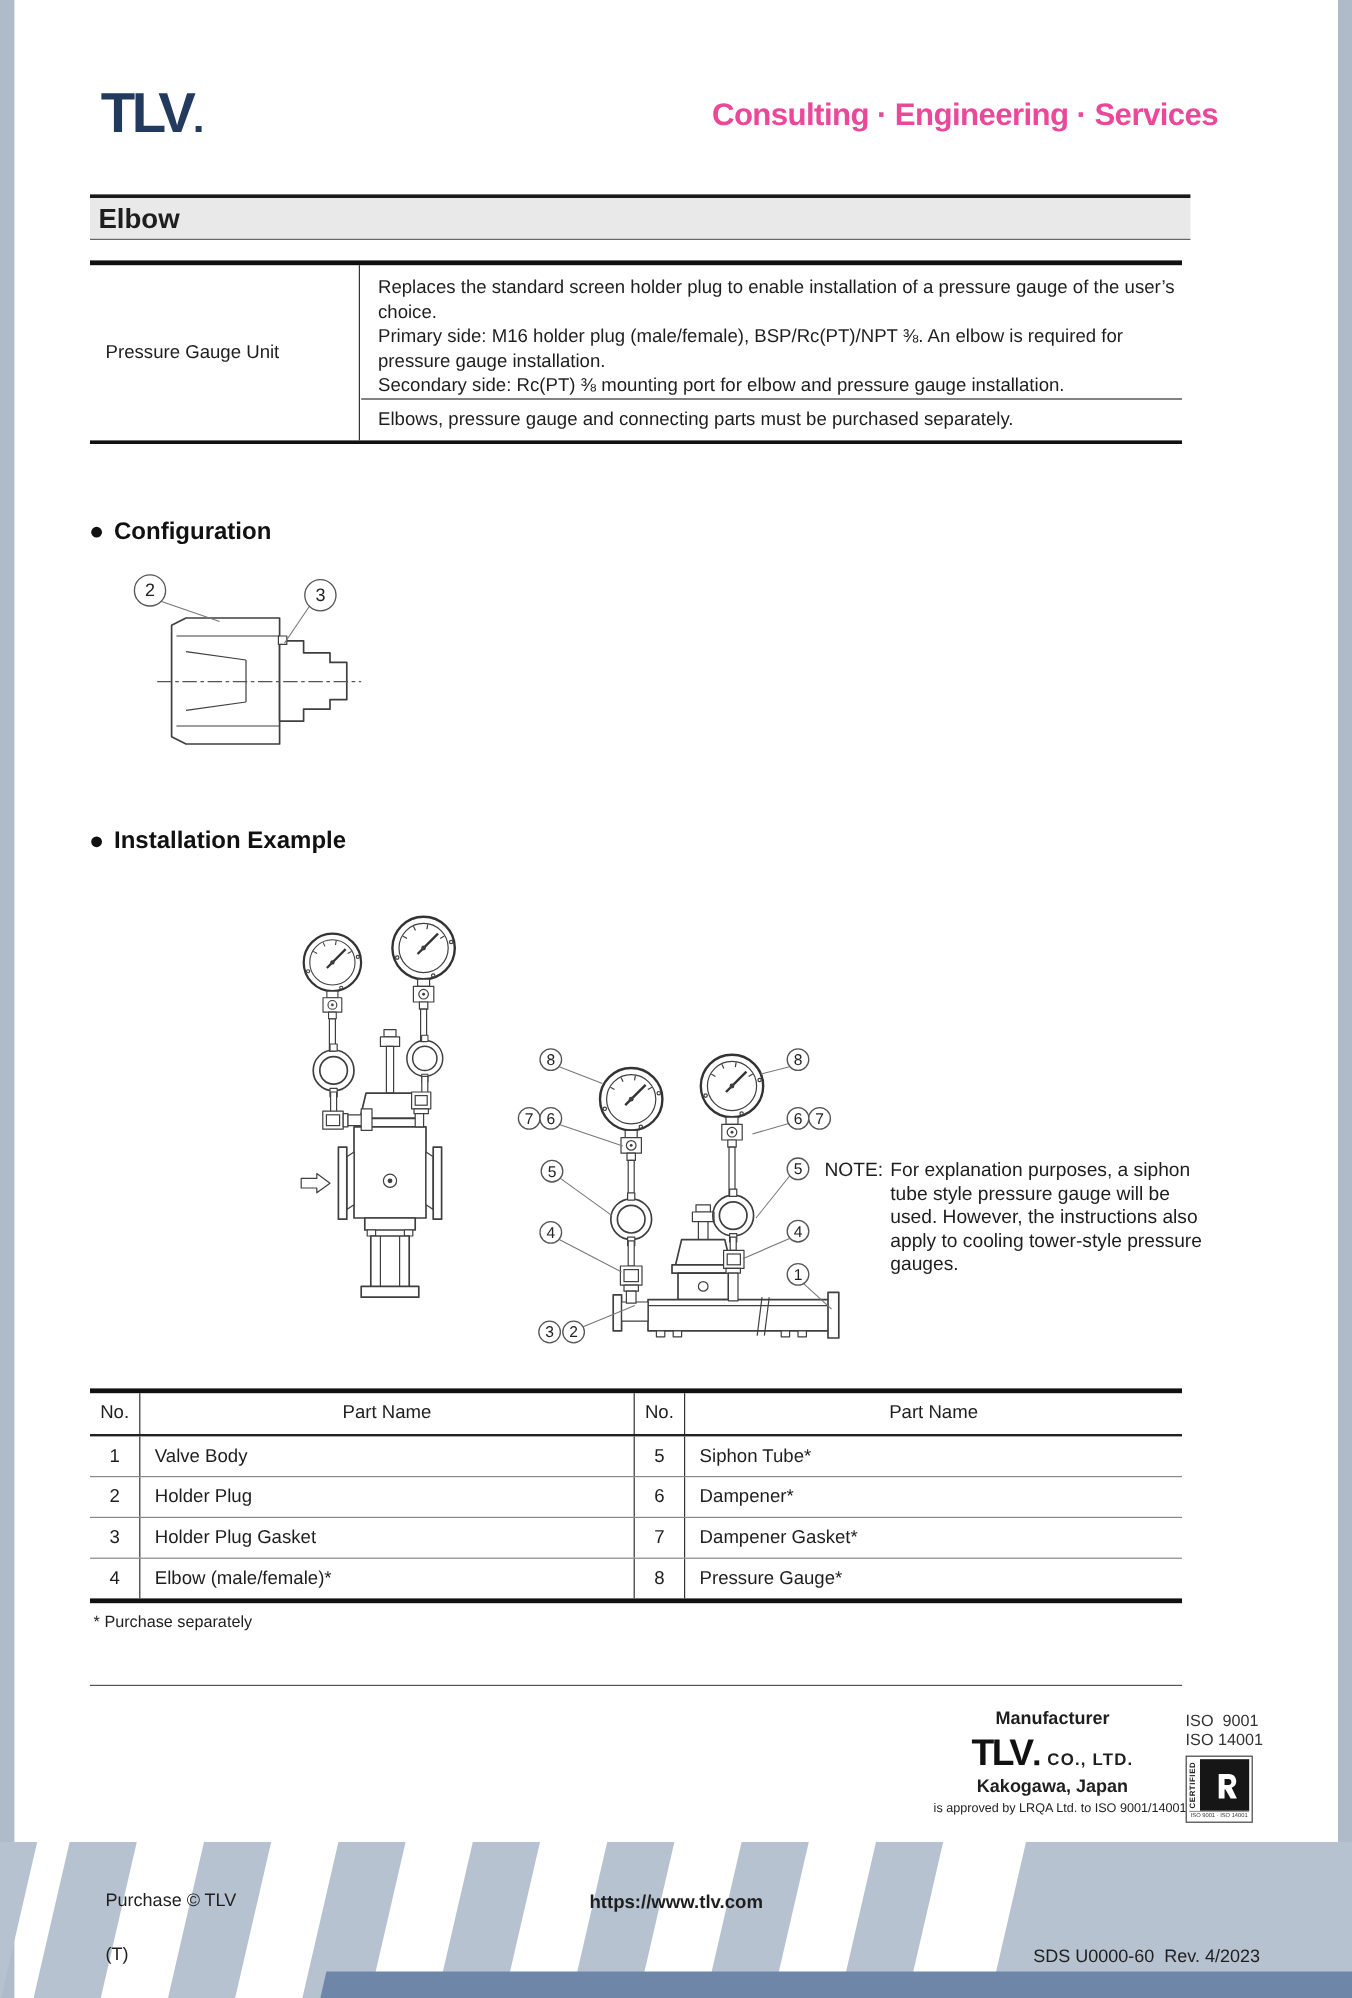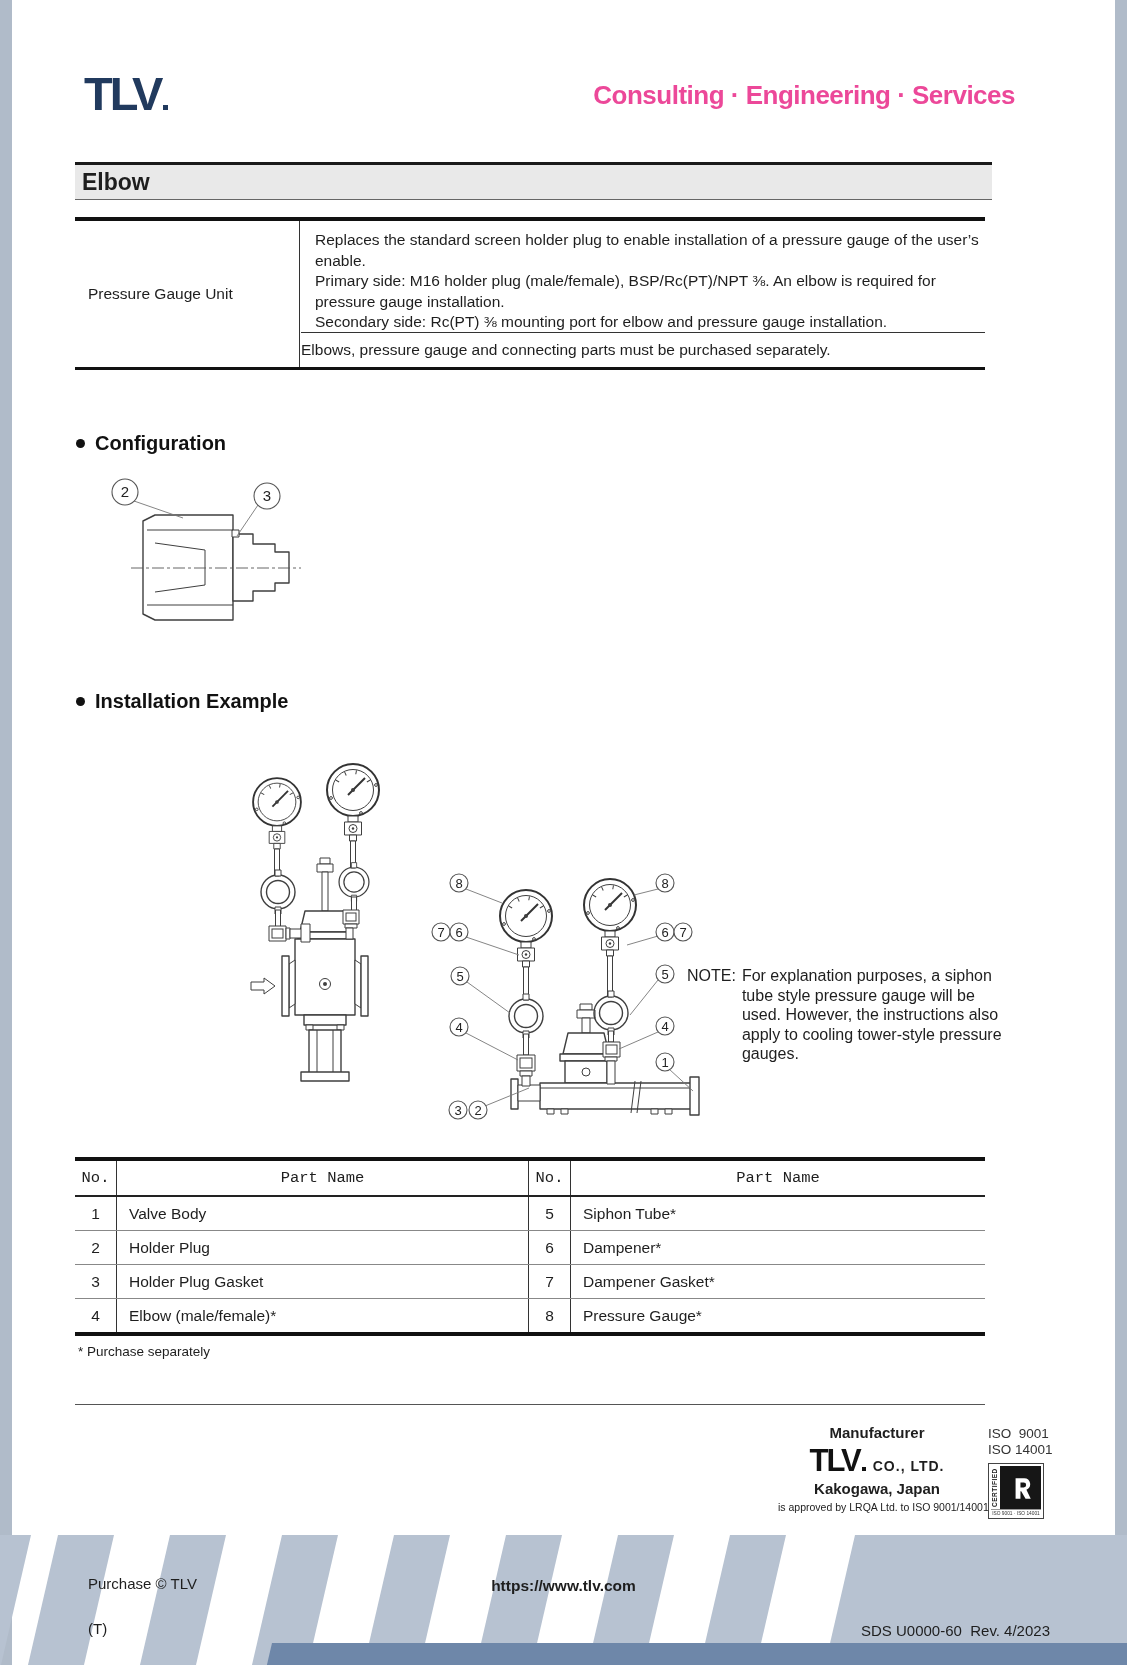--- a/index.html
+++ b/index.html
@@ -21,41 +21,41 @@
               border-top:3px solid #1a1a1a;border-bottom:1px solid #666;
               font-size:23px;font-weight:700;line-height:34px;padding-left:7px;box-sizing:content-box;z-index:2;}
 
   
   .spec{left:75px;top:217px;width:910px;height:146px;border-top:4px solid #111;border-bottom:3px solid #111;z-index:2;}
   .spec-label{position:absolute;left:0;top:0;width:225px;height:100%;display:flex;align-items:center;
               padding-left:13px;box-sizing:border-box;font-size:15.5px;border-right:1px solid #333;}
   .spec-body{position:absolute;left:226px;top:0;right:0;height:100%;}
   .spec-desc{height:112px;box-sizing:border-box;padding:9px 0 0 14px;border-bottom:1px solid #333;}
   .spec-desc div{font-size:15.5px;line-height:20.5px;white-space:nowrap;}
-  .spec-note{height:33px;display:flex;align-items:center;font-size:15.5px;}
+  .spec-note{height:33px;display:flex;align-items:center;padding-left:14px;font-size:15.5px;}
 
   
   .sec-head{display:flex;align-items:center;gap:10px;z-index:2;margin-top:12px;}
   .bullet{width:9px;height:9px;border-radius:50%;background:#111;}
   .sec-head .t{font-size:20px;font-weight:700;color:#111;}
   .h-config{left:76px;top:420px;}
   .h-install{left:76px;top:678px;}
 
   
   .note-block{left:687px;top:966px;width:340px;display:flex;gap:6px;z-index:2;}
   .note-block .lbl{font-size:16px;line-height:19.5px;white-space:nowrap;}
   .note-block .txt{font-size:16px;line-height:19.5px;width:274px;}
 
   
   .parts{left:75px;top:1157px;width:910px;border-top:4px solid #111;border-bottom:4px solid #111;z-index:2;}
   .pt-row{display:grid;grid-template-columns:42px 412px 42px 1fr;}
   .pt-row > div{box-sizing:border-box;font-size:15.5px;display:flex;align-items:center;}
   .pt-row > div:nth-child(-n+3){border-right:1px solid #333;}
   .pt-head{height:34px;border-bottom:2px solid #222;}
-  .pt-head > div{justify-content:center;font-family:Liberation Mono, monospace;}
+  .pt-head > div{justify-content:center;}
   .pt-data{height:33px;}
   .pt-data + .pt-data{border-top:1px solid #888;}
   .pt-data .no{justify-content:center;}
   .pt-data .nm{padding-left:12px;}
   .footnote{left:78px;top:1344px;font-size:13.5px;z-index:2;}
 
   .rule{left:75px;top:1404px;width:910px;height:0;border-top:1px solid #555;z-index:2;}
 
   
   .manuf{left:778px;top:1424px;width:198px;text-align:center;z-index:2;}
@@ -145,21 +145,21 @@
 
   <div class="abs option-bar">
     <span>Elbow</span>
   </div>
 
   <div class="abs spec">
     <div class="spec-label">Pressure Gauge Unit</div>
     <div class="spec-body">
       <div class="spec-desc">
         <div>Replaces the standard screen holder plug to enable installation of a pressure gauge of the user’s</div>
-        <div>enable.</div>
+        <div>choice.</div>
         <div>Primary side: M16 holder plug (male/female), BSP/Rc(PT)/NPT ⅜. An elbow is required for</div>
         <div>pressure gauge installation.</div>
         <div>Secondary side: Rc(PT) ⅜ mounting port for elbow and pressure gauge installation.</div>
       </div>
       <div class="spec-note">Elbows, pressure gauge and connecting parts must be purchased separately.</div>
     </div>
   </div>
 
   <div class="abs sec-head h-config">
     <span class="bullet"></span>

